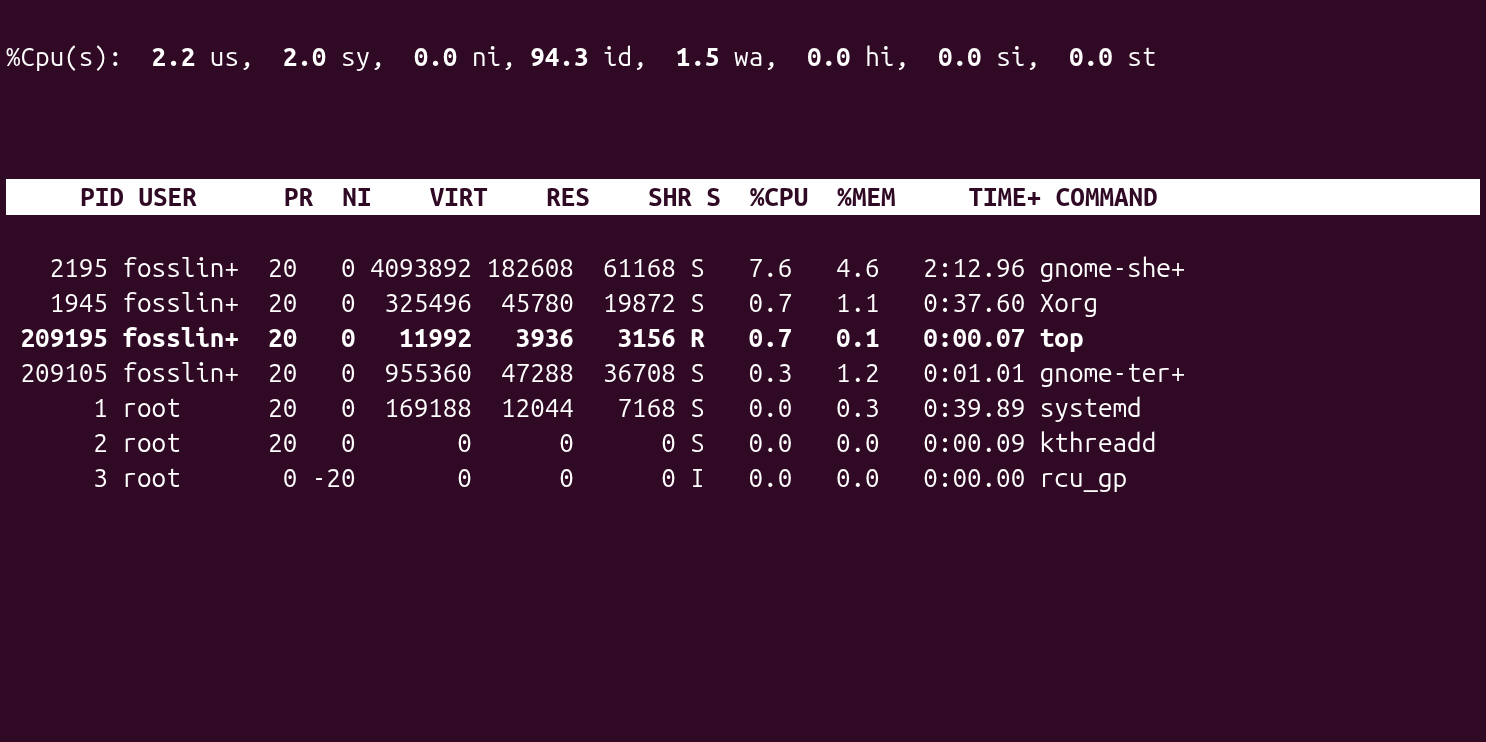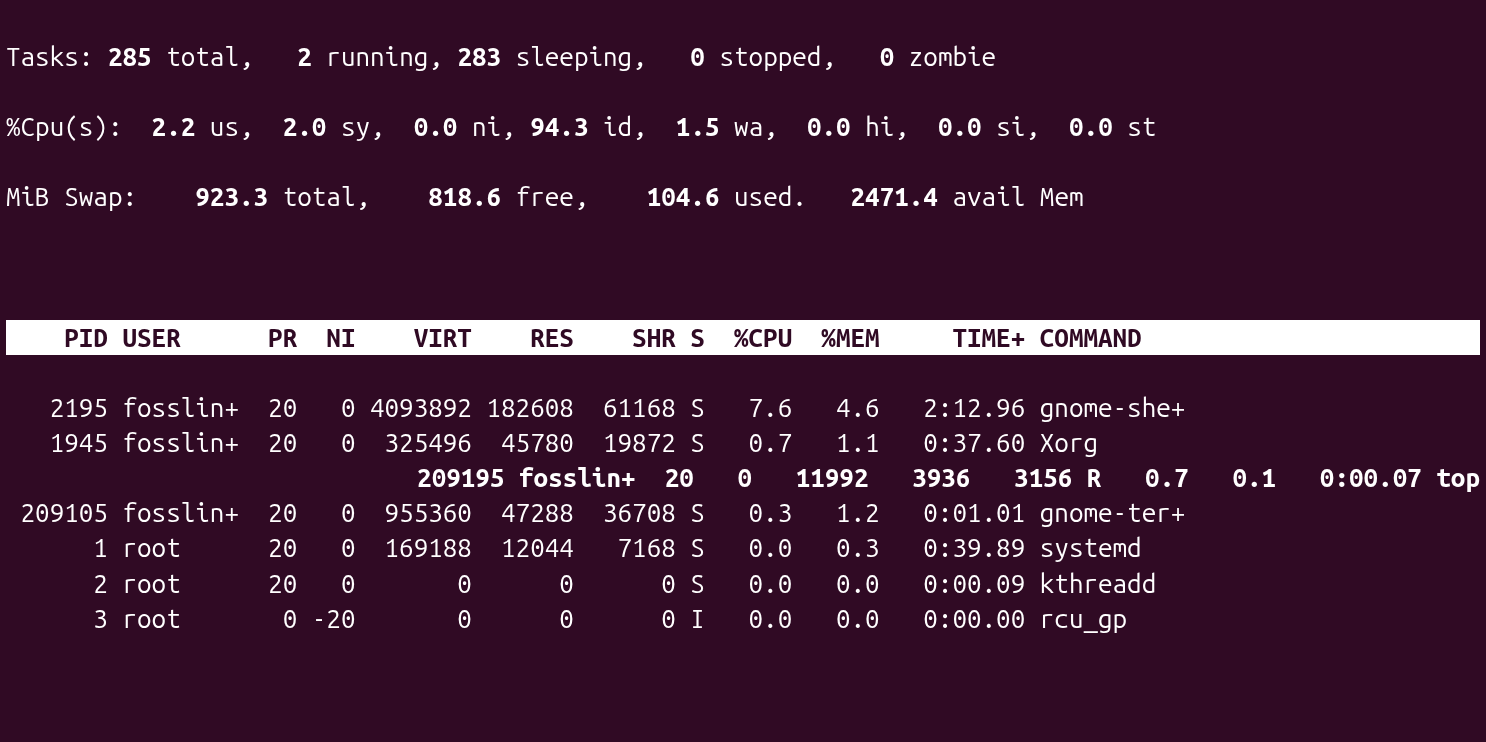--- a/index.html
+++ b/index.html
@@ -17,27 +17,26 @@
   .term {
     white-space: pre;
     padding: 4px 6px 0 6px;
   }
   .b { font-weight: bold; }
   .hdr {
     background: #ffffff;
     color: #300a24;
     display: block;
     font-weight: bold;
+    padding-left: 16px;
   }
   .row { display: block; }
-  .row.bold { font-weight: bold; text-align: right; }
+  .row.bold { font-weight: bold; }
 </style>
 </head>
 <body>
 
 <div class="term">
-<span class="row"><span>Tasks: </span><span class="b">285</span><span> total,   </span><span class="b">2</span><span> running, </span><span class="b">283</span><span> sleeping,   </span><span class="b">0</span><span> stopped,   </span><span class="b">0</span><span> zombie</span></span>
 <span class="row"><span>%Cpu(s):  </span><span class="b">2.2</span><span> us,  </span><span class="b">2.0</span><span> sy,  </span><span class="b">0.0</span><span> ni, </span><span class="b">94.3</span><span> id,  </span><span class="b">1.5</span><span> wa,  </span><span class="b">0.0</span><span> hi,  </span><span class="b">0.0</span><span> si,  </span><span class="b">0.0</span><span> st</span></span>
-<span class="row"><span>MiB Swap:    </span><span class="b">923.3</span><span> total,    </span><span class="b">818.6</span><span> free,    </span><span class="b">104.6</span><span> used.   </span><span class="b">2471.4</span><span> avail Mem</span></span>
 <span class="row"> </span>
 <span class="hdr">    PID USER      PR  NI    VIRT    RES    SHR S  %CPU  %MEM     TIME+ COMMAND                                                        </span>
 <div id="proc-rows"><span class="row">   2195 fosslin+  20   0 4093892 182608  61168 S   7.6   4.6   2:12.96 gnome-she+</span><span class="row">   1945 fosslin+  20   0  325496  45780  19872 S   0.7   1.1   0:37.60 Xorg</span><span class="row bold"> 209195 fosslin+  20   0   11992   3936   3156 R   0.7   0.1   0:00.07 top</span><span class="row"> 209105 fosslin+  20   0  955360  47288  36708 S   0.3   1.2   0:01.01 gnome-ter+</span><span class="row">      1 root      20   0  169188  12044   7168 S   0.0   0.3   0:39.89 systemd</span><span class="row">      2 root      20   0       0      0      0 S   0.0   0.0   0:00.09 kthreadd</span><span class="row">      3 root       0 -20       0      0      0 I   0.0   0.0   0:00.00 rcu_gp</span></div>
 </div>
 
 </body></html>

